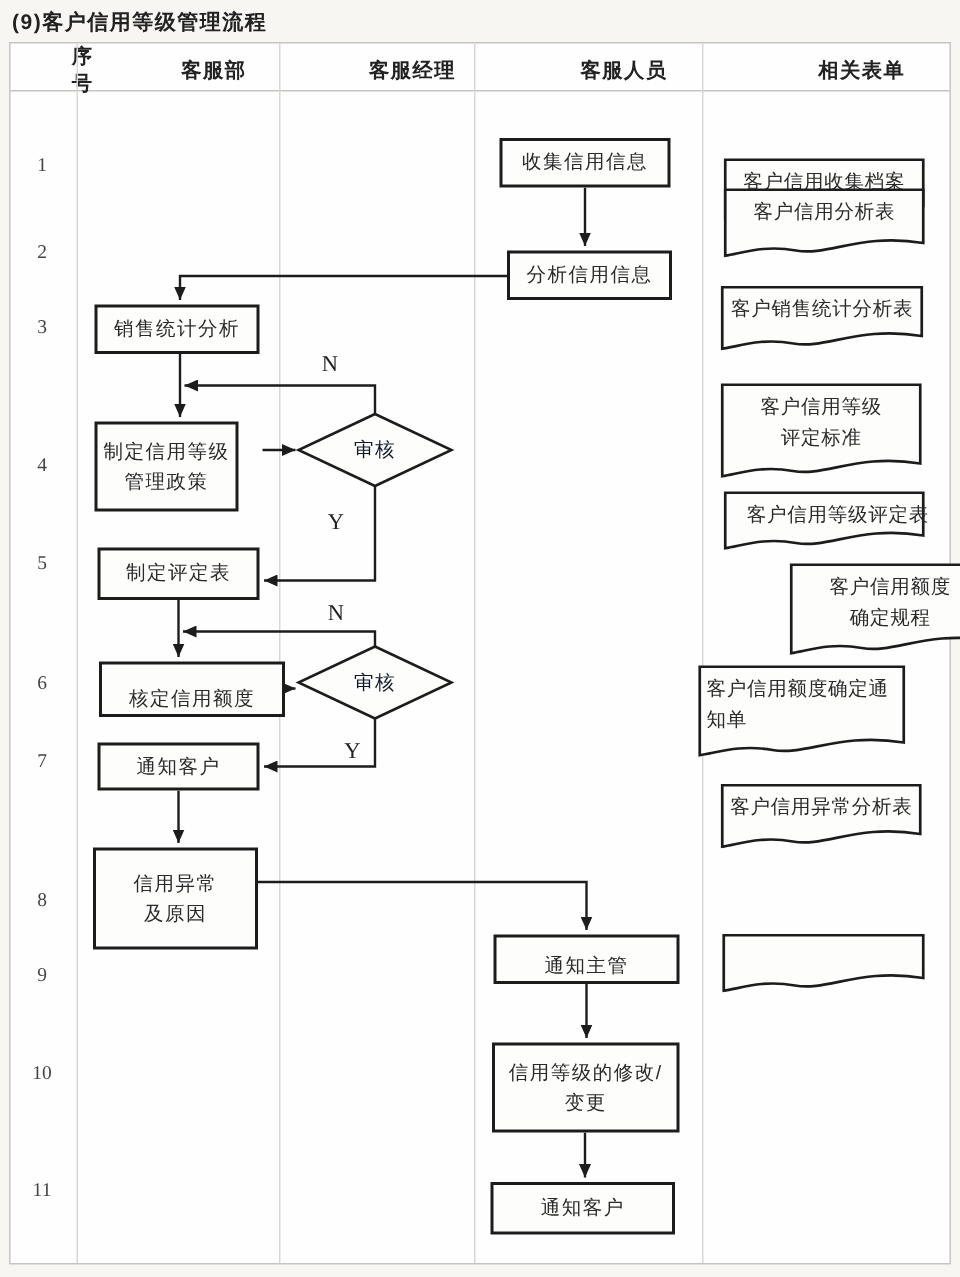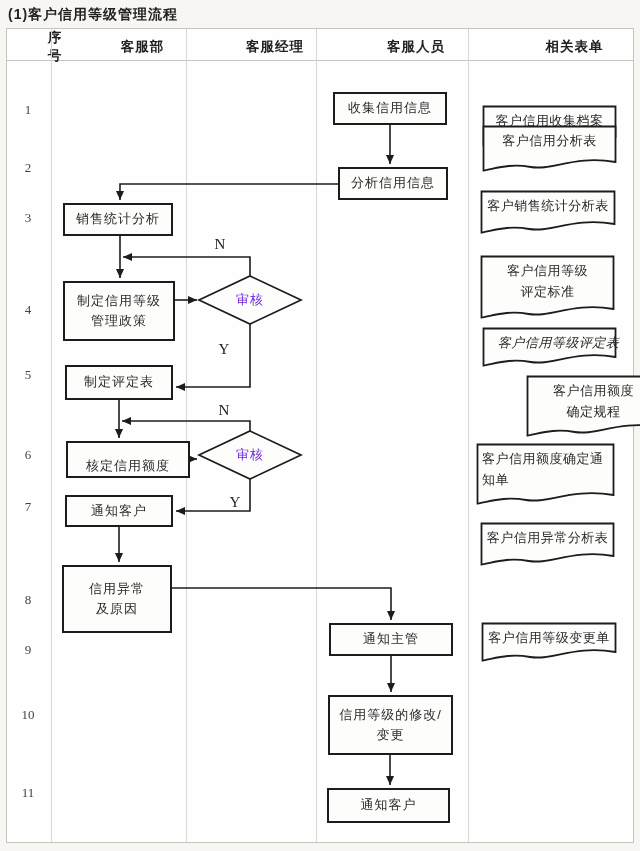--- a/index.html
+++ b/index.html
@@ -45,21 +45,21 @@
     background:#fdfdfc;
     box-sizing:border-box;
     display:flex;flex-direction:column;align-items:center;justify-content:center;
     font-size:13px;color:#2a2a2a;
     letter-spacing:1px;
     line-height:1.55;
     z-index:3;
   }
   .decision-label{
     position:absolute;
-    font-size:13px;color:#6d28d9;letter-spacing:1px;
+    font-size:13px;color:#0f172a;letter-spacing:1px;
     transform:translate(-50%,-50%);
     z-index:4;
     font-family:Liberation Mono, monospace;
   }
   .branch-label{
     position:absolute;
     font-family:"Liberation Serif","DejaVu Serif",serif;
     font-size:15px;color:#222;
     transform:translate(-50%,-50%);
     z-index:4;
@@ -80,21 +80,21 @@
     padding-top:6px;
     z-index:1;
   }
   .form-label.left{align-items:flex-start;padding-left:6px;padding-right:4px;}
   #connector-layer{position:absolute;inset:0;z-index:2;}
 </style>
 </head>
 <body>
 
 <div class="page">
-  <div class="title">(1)客户信用等级管理流程</div>
+  <div class="title">(9)客户信用等级管理流程</div>
 
   <div class="table">
     <div class="thead">
       <div class="th">序号</div>
       <div class="th">客服部</div>
       <div class="th">客服经理</div>
       <div class="th">客服人员</div>
       <div class="th">相关表单</div>
     </div>
     <div class="vline" style="left:44px"></div>
@@ -134,38 +134,38 @@
     <div class="decision-label" style="left: 250px; top: 455px;">审核</div>
     <div class="flow-node" style="left: 333px; top: 92px; width: 114px; height: 33px;">
       <span>收集信用信息</span>
     </div>
     <div class="flow-node" style="left: 338px; top: 167px; width: 110px; height: 33px;">
       <span>分析信用信息</span>
     </div>
     <div class="flow-node" style="left: 63px; top: 203px; width: 110px; height: 33px;">
       <span>销售统计分析</span>
     </div>
-    <div class="flow-node" style="left: 63px; top: 281px; width: 112px; height: 60px;">
+    <div class="flow-node" style="left: 63px; top: 281px; width: 96px; height: 60px;">
       <span>制定信用等级</span>
       <span>管理政策</span>
     </div>
     <div class="flow-node" style="left: 65px; top: 365px; width: 108px; height: 35px;">
       <span>制定评定表</span>
     </div>
     <div class="flow-node" style="left: 66px; top: 441px; width: 124px; height: 37px; justify-content: flex-end;">
       <span>核定信用额度</span>
     </div>
     <div class="flow-node" style="left: 65px; top: 495px; width: 108px; height: 32px;">
       <span>通知客户</span>
     </div>
     <div class="flow-node" style="left: 62px; top: 565px; width: 110px; height: 68px;">
       <span>信用异常</span>
       <span>及原因</span>
     </div>
-    <div class="flow-node" style="left: 329px; top: 623px; width: 124px; height: 33px;">
+    <div class="flow-node" style="left: 329px; top: 623px; width: 124px; height: 33px; justify-content: flex-end;">
       <span>通知主管</span>
     </div>
     <div class="flow-node" style="left: 328px; top: 695px; width: 125px; height: 60px;">
       <span>信用等级的修改/</span>
       <span>变更</span>
     </div>
     <div class="flow-node" style="left: 327px; top: 788px; width: 123px; height: 35px;">
       <span>通知客户</span>
     </div>
     <div class="branch-label" style="left: 220px; top: 244px;">N</div>
@@ -198,61 +198,58 @@
     </div>
     <div class="form-doc" style="left: 480px; top: 255px; width: 135px; height: 64px;">
       <svg width="135" height="64">
         <path d="M1.5,1.5 H133.5 V54 C91.8,47 70.2,63 48.6,59 C27.0,55 12.2,61 1.5,62.5 Z" fill="#fdfdfc" stroke="#1c1c1c" stroke-width="1.8"></path>
       </svg>
       <div class="form-label">
         <span>客户信用等级</span>
         <span>评定标准</span>
       </div>
     </div>
-    <div class="form-doc" style="left: 482px; top: 327px; width: 153px; height: 40px; font-style: italic;">
+    <div class="form-doc" style="left: 482px; top: 327px; width: 153px; height: 40px;">
       <svg width="135" height="40">
         <path d="M1.5,1.5 H133.5 V30 C91.8,23 70.2,39 48.6,35 C27.0,31 12.2,37 1.5,38.5 Z" fill="#fdfdfc" stroke="#1c1c1c" stroke-width="1.8"></path>
       </svg>
       <div class="form-label">
         <span>客户信用等级评定表</span>
       </div>
     </div>
     <div class="form-doc" style="left: 480px; top: 375px; width: 135px; height: 62px; margin-left: 46px;">
       <svg width="135" height="62">
         <path d="M1.5,1.5 H133.5 V52 C91.8,45 70.2,61 48.6,57 C27.0,53 12.2,59 1.5,60.5 Z" fill="#fdfdfc" stroke="#1c1c1c" stroke-width="1.8"></path>
       </svg>
       <div class="form-label">
         <span>客户信用额度</span>
         <span>确定规程</span>
       </div>
     </div>
-    <div class="form-doc" style="left: 476px; top: 443px; width: 165px; height: 62px;">
+    <div class="form-doc" style="left: 465px; top: 443px; width: 165px; height: 62px;">
       <svg width="139" height="62">
         <path d="M1.5,1.5 H137.5 V52 C94.5,45 72.3,61 50.0,57 C27.8,53 12.5,59 1.5,60.5 Z" fill="#fdfdfc" stroke="#1c1c1c" stroke-width="1.8"></path>
       </svg>
       <div class="form-label left">
         <span>客户信用额度确定通</span>
         <span>知单</span>
       </div>
     </div>
     <div class="form-doc" style="left: 480px; top: 522px; width: 135px; height: 44px;">
       <svg width="135" height="44">
         <path d="M1.5,1.5 H133.5 V34 C91.8,27 70.2,43 48.6,39 C27.0,35 12.2,41 1.5,42.5 Z" fill="#fdfdfc" stroke="#1c1c1c" stroke-width="1.8"></path>
       </svg>
       <div class="form-label">
         <span>客户信用异常分析表</span>
       </div>
     </div>
     <div class="form-doc" style="left: 481px; top: 622px; width: 136px; height: 40px;">
       <svg width="136" height="40">
         <path d="M1.5,1.5 H134.5 V30 C92.5,23 70.7,39 49.0,35 C27.2,31 12.2,37 1.5,38.5 Z" fill="#fdfdfc" stroke="#1c1c1c" stroke-width="1.8"></path>
       </svg>
-      <div class="form-label">
-        <span>客户信用等级变更单</span>
-      </div>
     </div>
     <div class="row-number" style="left: 28px; top: 110px;">1</div>
     <div class="row-number" style="left: 28px; top: 168px;">2</div>
     <div class="row-number" style="left: 28px; top: 218px;">3</div>
     <div class="row-number" style="left: 28px; top: 310px;">4</div>
     <div class="row-number" style="left: 28px; top: 375px;">5</div>
     <div class="row-number" style="left: 28px; top: 455px;">6</div>
     <div class="row-number" style="left: 28px; top: 507px;">7</div>
     <div class="row-number" style="left: 28px; top: 600px;">8</div>
     <div class="row-number" style="left: 28px; top: 650px;">9</div>

